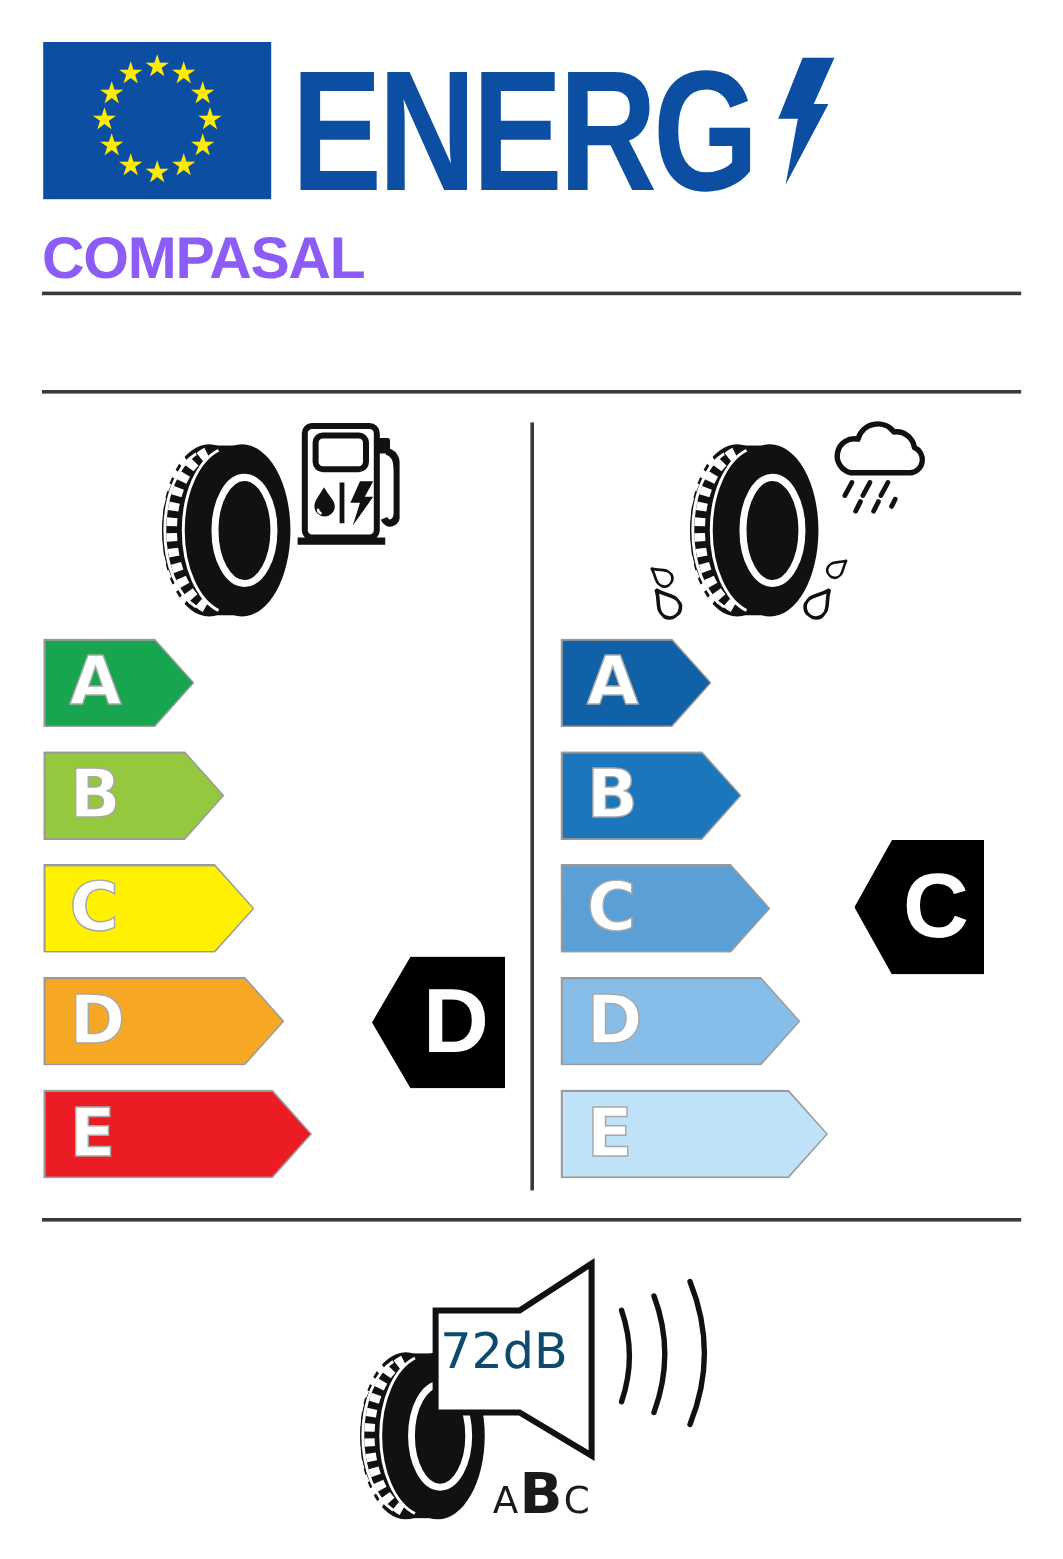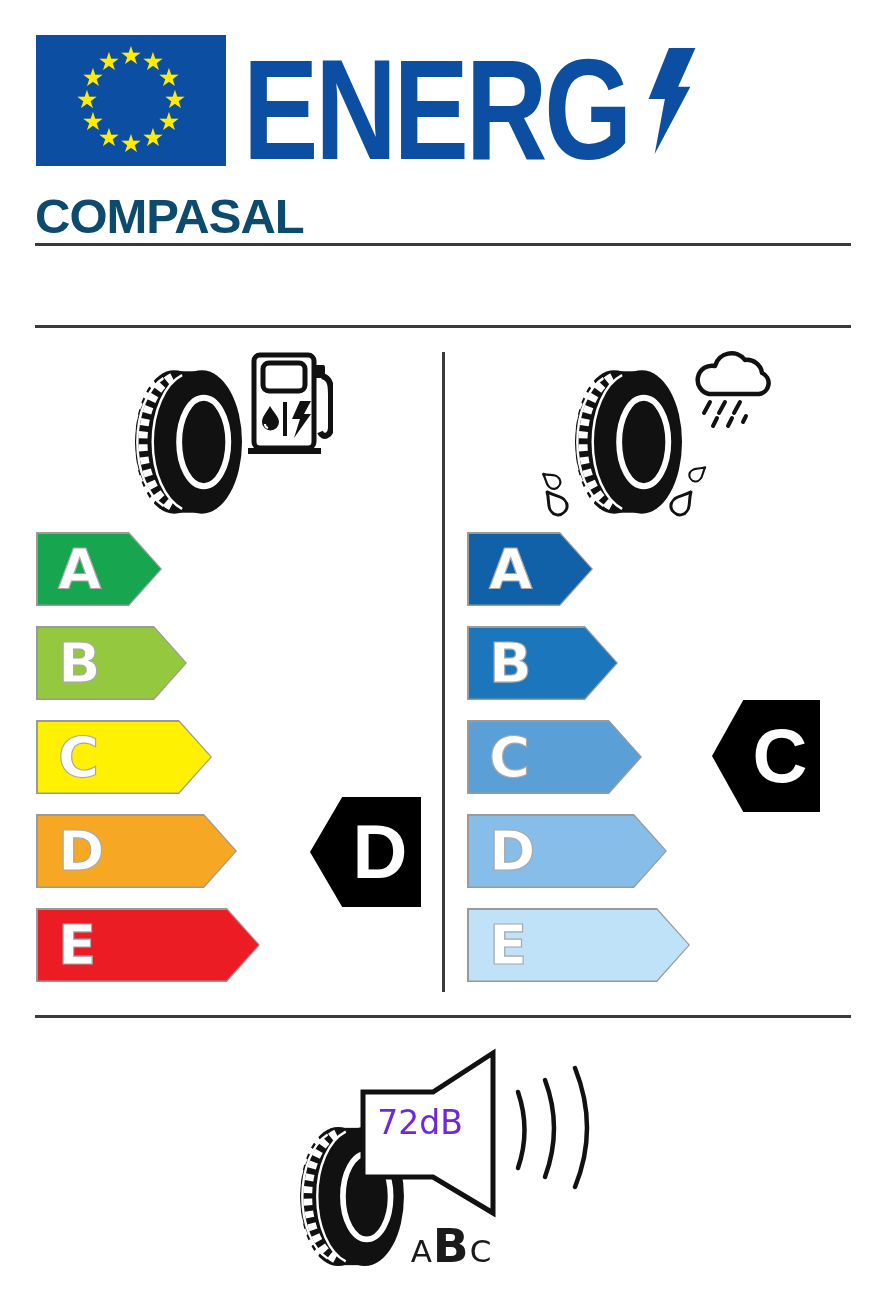--- a/index.html
+++ b/index.html
@@ -28,21 +28,21 @@
     color:#0b4ea2;
     font-size:143px; line-height:1; font-weight:bold;
     letter-spacing:-4px;
     transform:scaleX(0.79); transform-origin:left top;
     white-space:nowrap;
   }
   .logo-bolt { position:absolute; left:648px; top:48px; }
 
   .brand {
     position:absolute; left:35px; top:188px;
-    font-size:49px; font-weight:bold; letter-spacing:-1px; color:#0c4a6e;
+    font-size:49px; font-weight:bold; letter-spacing:-1px; color:#8b5cf6;
   }
   .hr { position:absolute; left:35px; width:816px; height:3px; background:#3a3a3a; }
   .hr1 { top:243px; }
   .hr2 { top:325px; }
   .hr3 { top:1015px; }
   .vdivider { position:absolute; left:442px; top:352px; width:3px; height:640px; background:#3a3a3a; }
 
   
   .icon-left  { position:absolute; left:133px; top:350px; }
   .icon-right { position:absolute; left:535px; top:348px; }
@@ -80,21 +80,21 @@
     font-size:76px; font-weight:bold; color:#fff; line-height:1;
     font-family:"Liberation Sans", sans-serif;
   }
 
   
   .noise-art { position:absolute; left:296px; top:1045px; }
   .noise-db {
     position:absolute; left:360px; top:1106px; width:120px;
     text-align:center;
     font-family:"DejaVu Sans", sans-serif;
-    font-size:33px; color:#6d28d9; line-height:1;
+    font-size:41px; color:#0c4a6e; line-height:1;
   }
   .noise-classes {
     position:absolute; left:386px; top:1222px; width:130px;
     display:flex; align-items:baseline; justify-content:center; gap:1px;
     font-family:"DejaVu Sans", sans-serif; color:#1a1a1a;
   }
   .noise-class { font-size:31px; line-height:1; }
   .noise-class-active { font-size:47px; font-weight:bold; line-height:1; }
 </style>
 </head>

